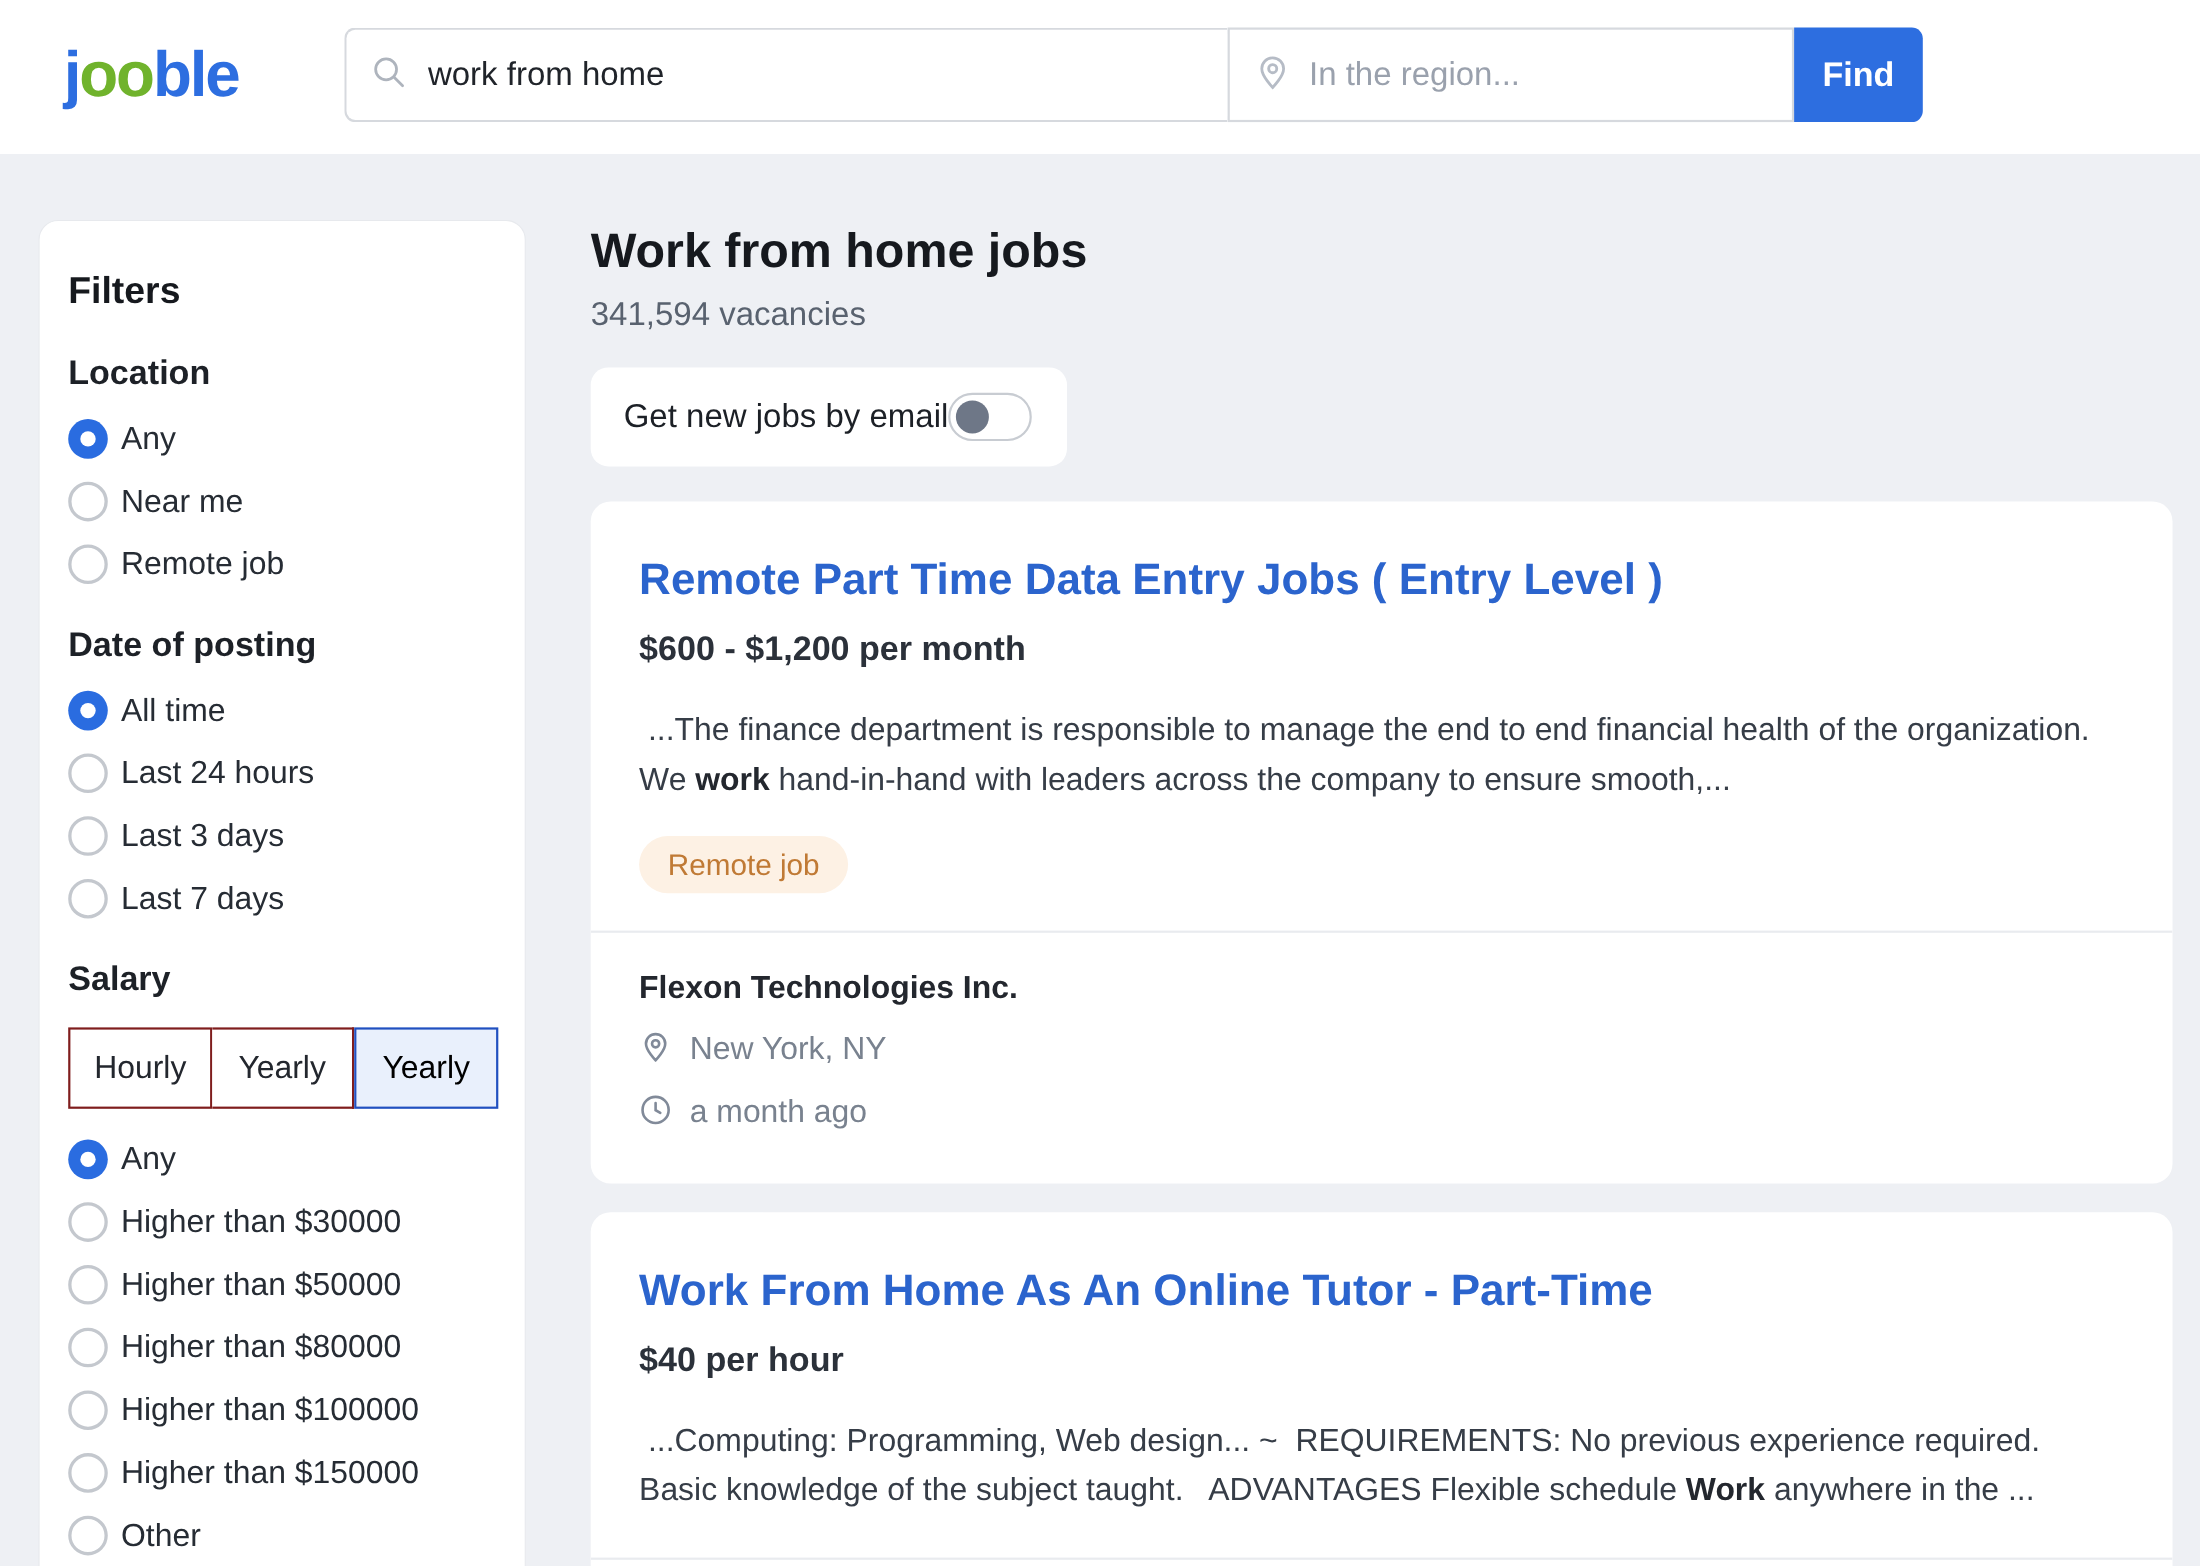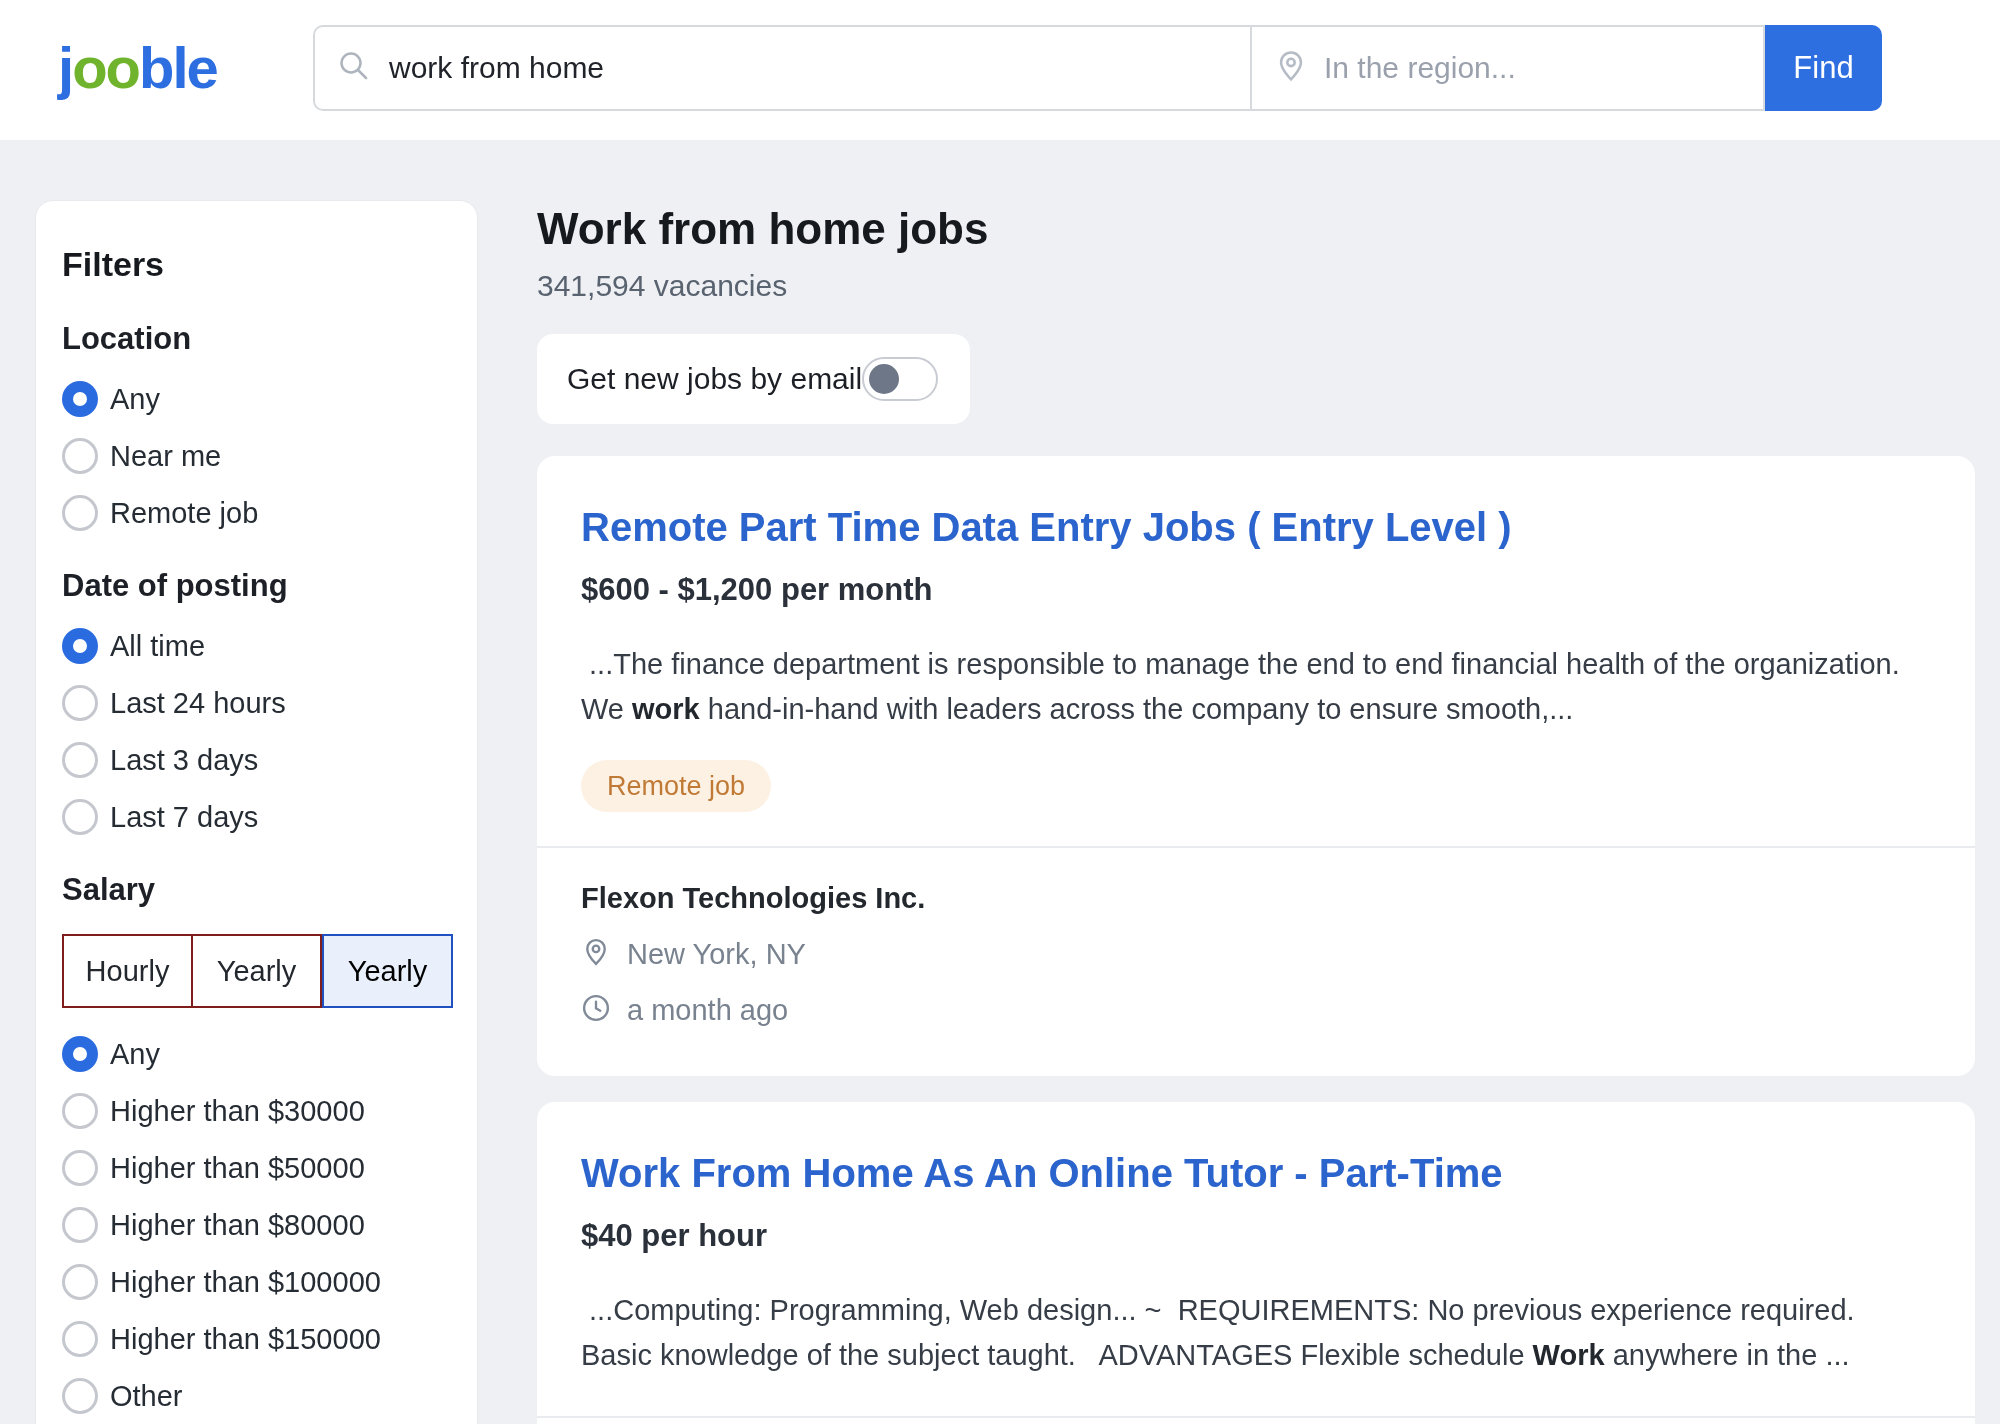--- a/index.html
+++ b/index.html
@@ -22,41 +22,41 @@
     font-size: 58px; font-weight: 700; letter-spacing: -2px; line-height: 72px; text-align: right;
   }
   .logo .lg-blue { color: #2d6ee0; }
   .logo .lg-green { color: #70b32c; }
 
   .search-group {
     position: absolute; left: 313px; top: 25px; height: 86px; width: 1637px;
     display: flex; align-items: stretch;
   }
   .search-box {
-    width: 937px; background: #fff;
+    width: 803px; background: #fff;
     border: 2px solid #d6d9de; border-right: none;
     border-radius: 10px 0 0 10px;
     display: flex; align-items: center; padding: 0 22px; gap: 18px;
   }
   .region-box {
     width: 515px; background: #fff;
     border: 2px solid #d6d9de;
     display: flex; align-items: center; padding: 0 22px; gap: 16px;
   }
   .search-box input, .region-box input {
     border: none; outline: none; flex: 1; min-width: 0;
     font-family: "Liberation Sans", sans-serif;
     font-size: 30px; color: #20242a; background: transparent;
   }
   .region-box input::placeholder { color: #9aa1ad; }
   .find-btn {
     width: 117px; background: #2d6ee0; color: #fff;
     border: none; border-radius: 0 10px 10px 0;
     font-family: "Liberation Sans", sans-serif;
-    font-size: 31px; font-weight: 400; cursor: pointer;
+    font-size: 31px; font-weight: 700; cursor: pointer;
   }
   .icon { flex: 0 0 auto; display: inline-block; }
 
   
   .sidebar {
     position: absolute; left: 35px; top: 200px; width: 443px; height: 1300px;
     background: #fff; border: 1px solid #e7e9ed; border-radius: 18px;
     padding: 44px 26px 0 26px;
   }
   .filters-title { font-size: 34px; font-weight: 700; color: #16191e; }

